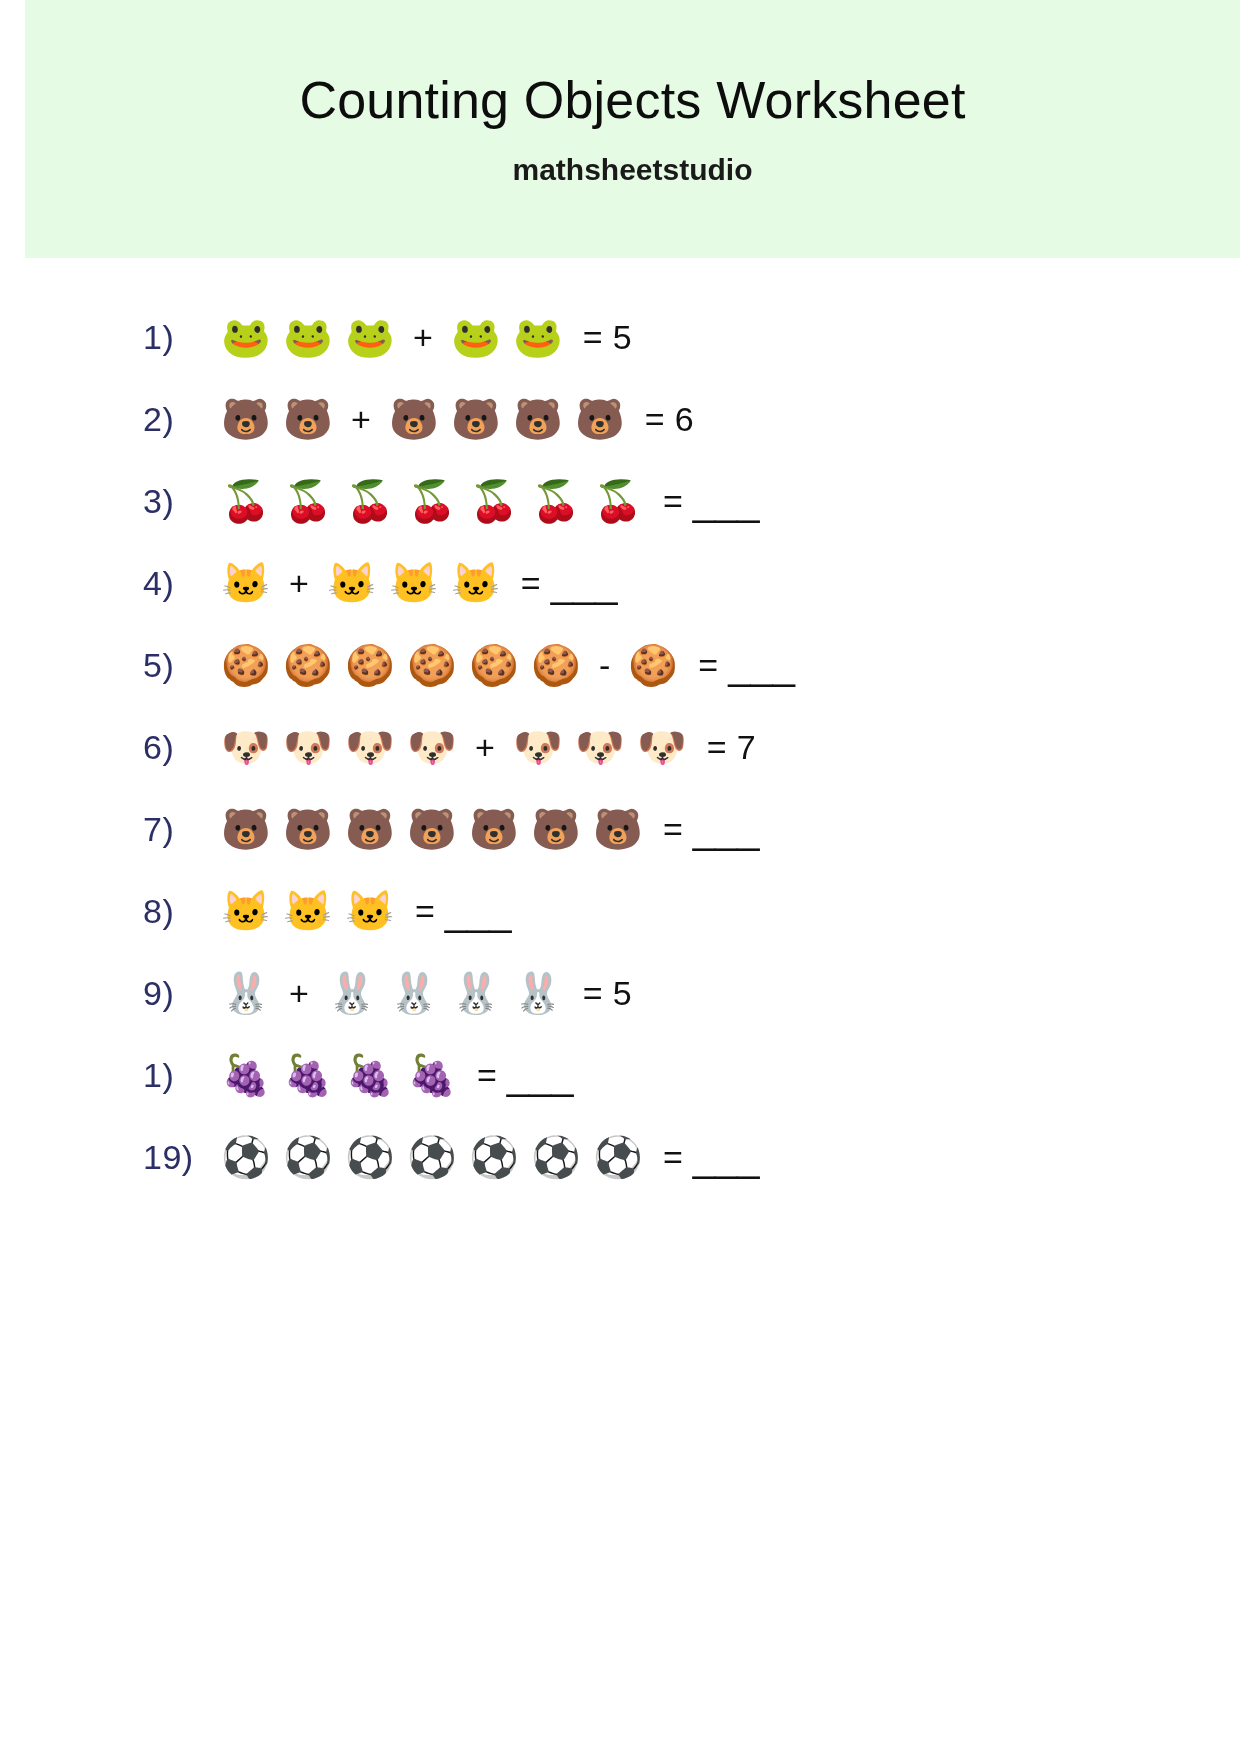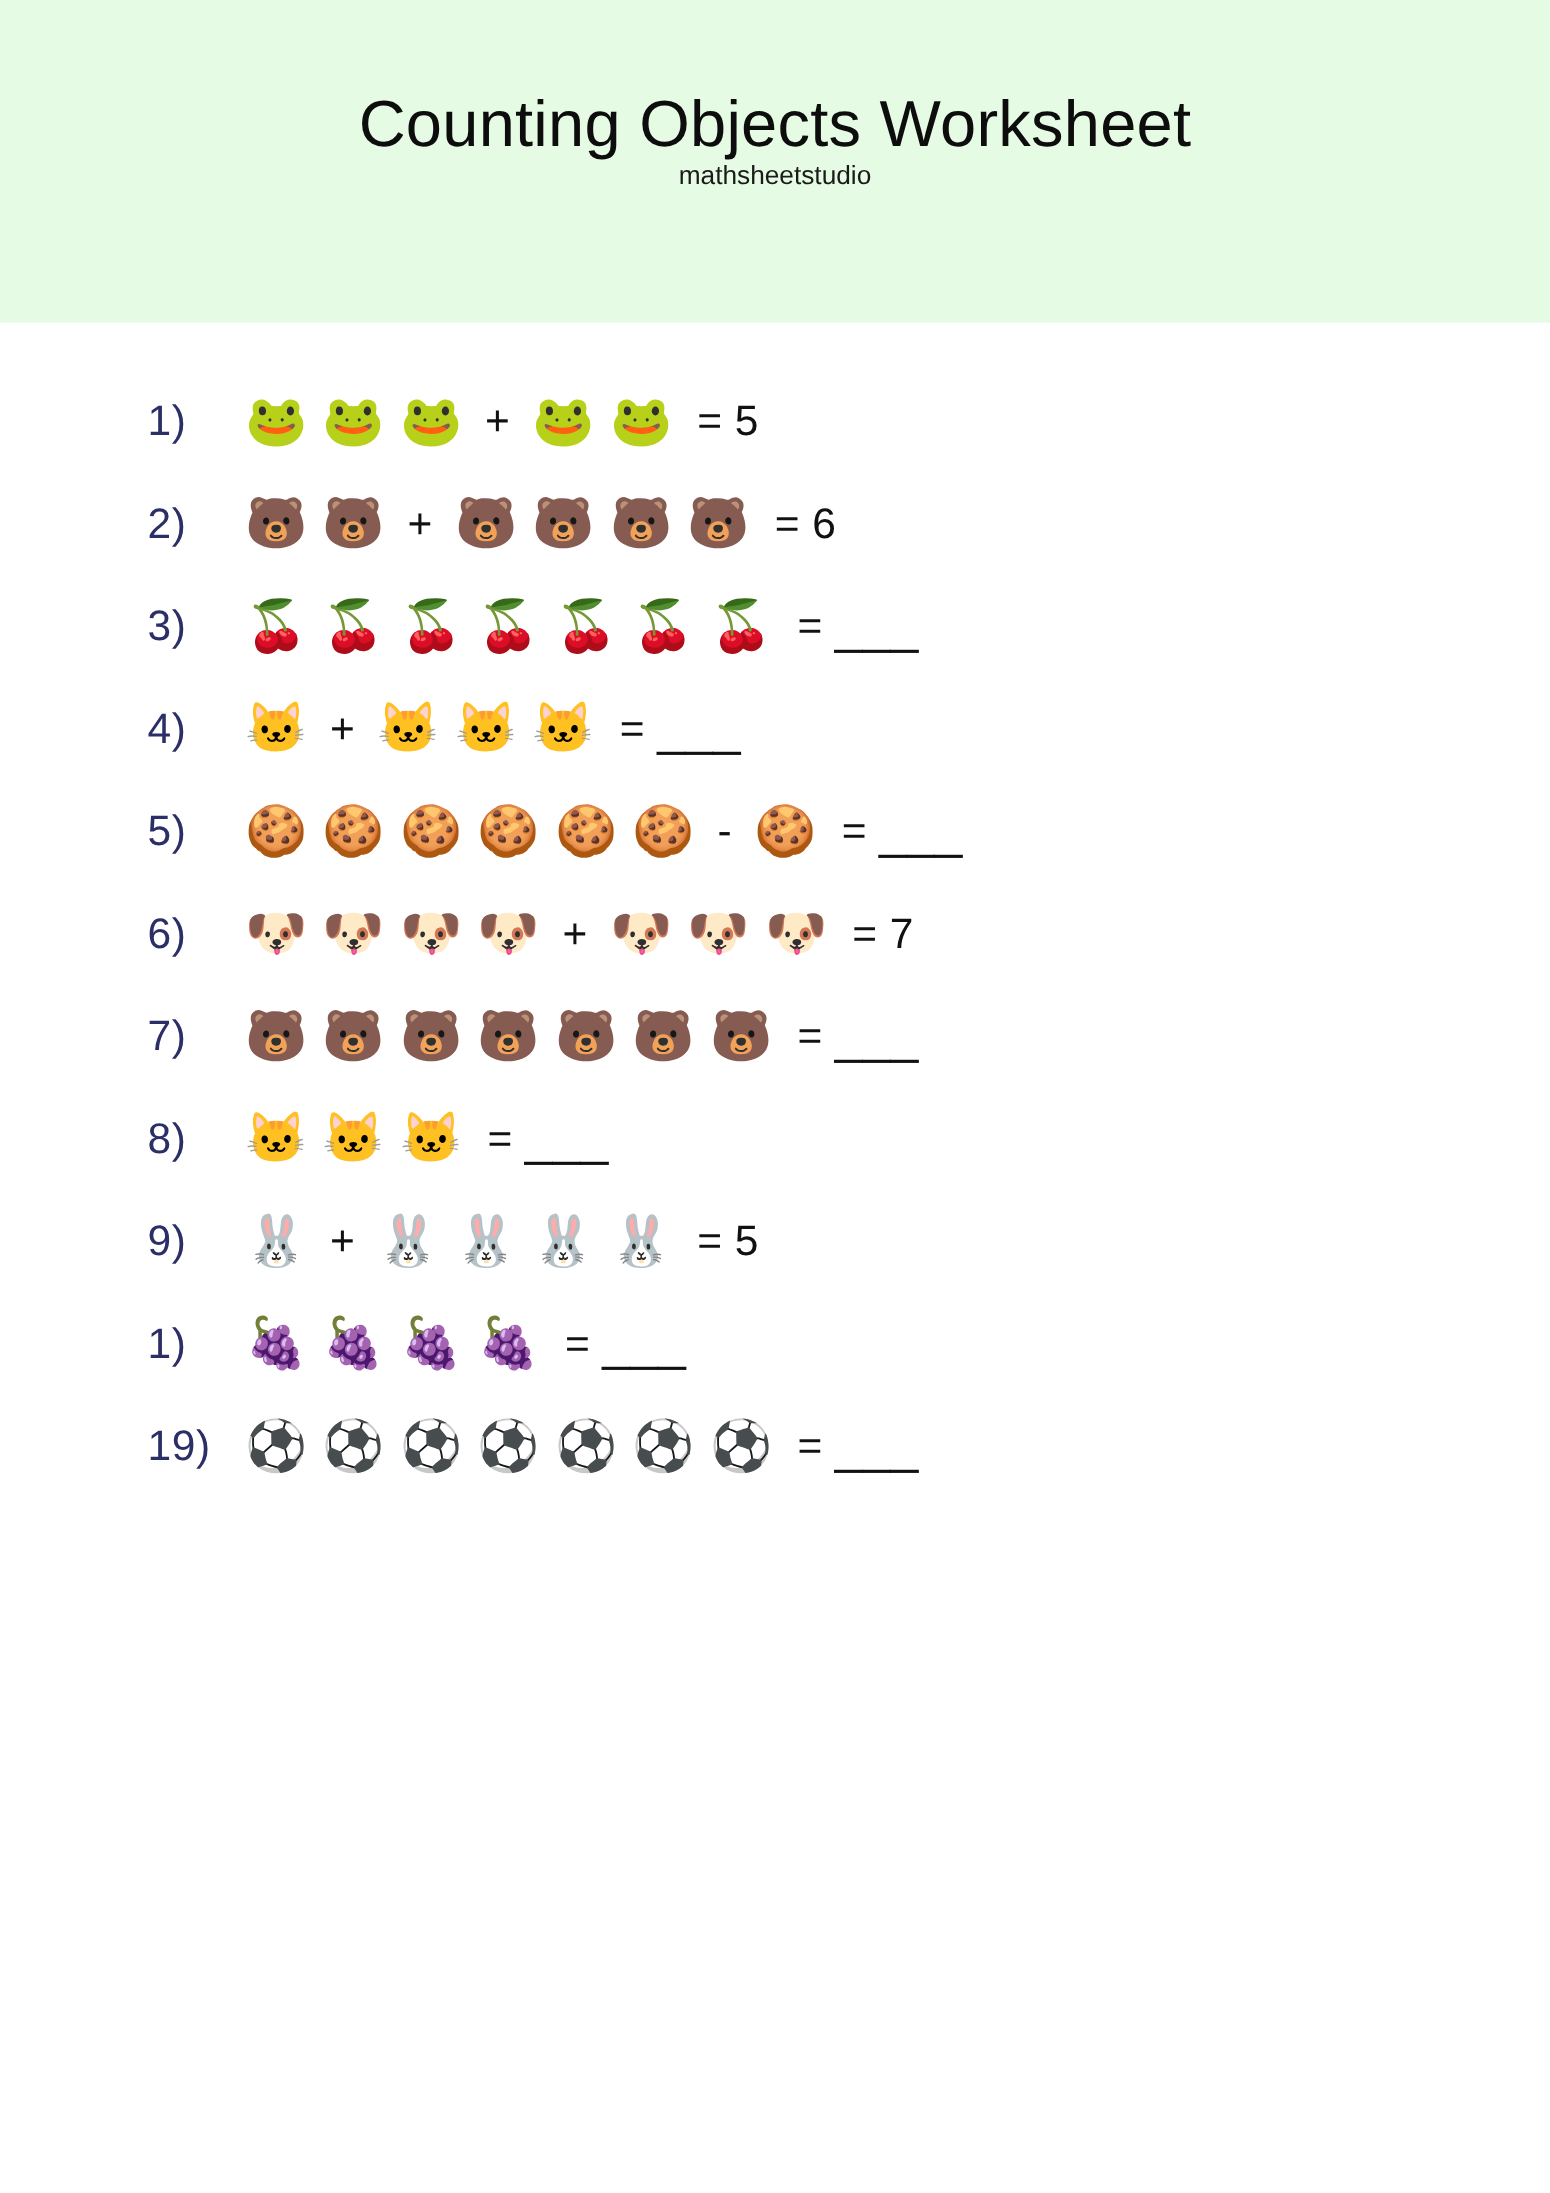--- a/index.html
+++ b/index.html
@@ -12,41 +12,43 @@
     background: #ffffff;
     font-family: "Liberation Sans", sans-serif;
     color: #111111;
     overflow: hidden;
   }
   .page {
     position: relative;
     width: 1240px;
     height: 1754px;
     box-sizing: border-box;
+    padding-left: 25px;
   }
   .header {
     background: #e6fbe4;
     width: 100%;
     height: 258px;
     box-sizing: border-box;
     padding-top: 72px;
     text-align: center;
   }
   .title {
     font-size: 52px;
     font-weight: 400;
     color: #0d0d0d;
     letter-spacing: 0.2px;
     margin: 0;
     line-height: 1.1;
   }
   .subtitle {
-    font-size: 21px;
+    font-size: 30px;
     color: #1a1a1a;
-    font-weight: 400;
+    margin-top: 24px;
+    font-weight: 700;
   }
   .problems {
     margin-top: 38px;
     padding-left: 118px;
     padding-right: 60px;
   }
   .problem {
     display: flex;
     align-items: center;
     height: 82px;

